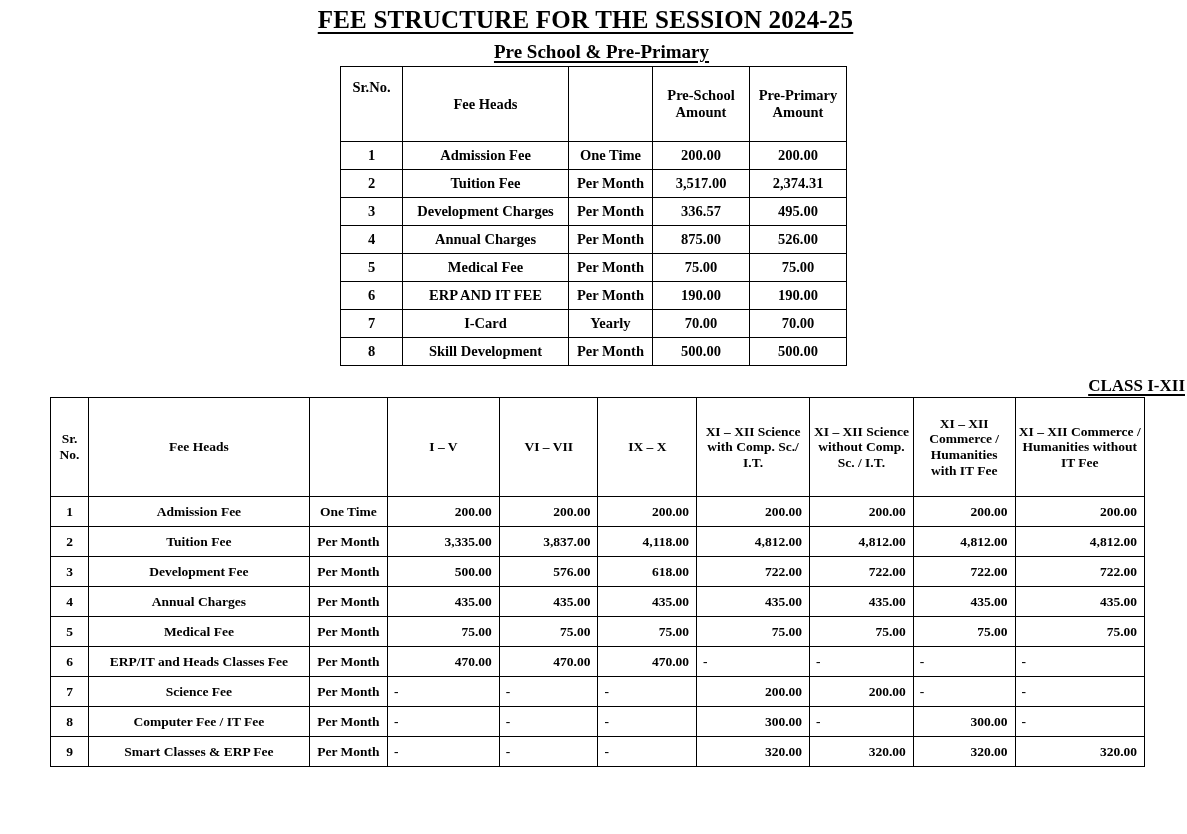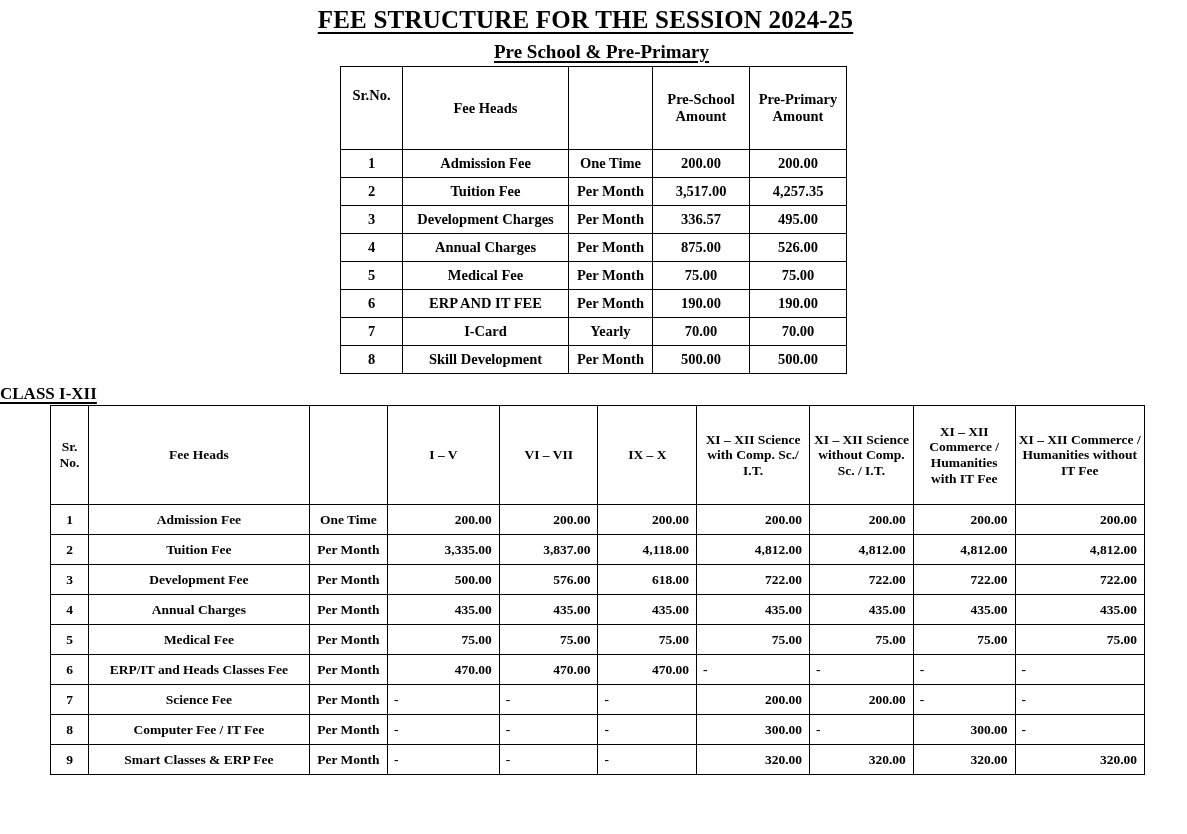--- a/index.html
+++ b/index.html
@@ -41,21 +41,21 @@
     font-size: 19px;
     font-weight: bold;
     margin: 7px 0 3px 16px;
   }
   .section-title span {
     text-decoration: underline;
     text-underline-offset: 3px;
     text-decoration-thickness: 2px;
   }
   .section-title-2 {
-    text-align: left;
+    text-align: right;
     font-size: 17px;
     font-weight: bold;
     margin: 10px 2px 1px 0;
   }
   .section-title-2 span {
     text-decoration: underline;
     text-underline-offset: 3px;
     text-decoration-thickness: 2px;
   }
 
@@ -85,21 +85,21 @@
   .t1 col.c-freq  { width: 84px; }
   .t1 col.c-amt   { width: 97px; }
   .t1 th, .t1 td {
     height: 27px;
     text-align: center;
     vertical-align: middle;
   }
   .t1 thead th { height: 62px; }
   .t1 th.srno-cell {
     vertical-align: top;
-    padding-top: 20px;
+    padding-top: 12px;
   }
   .t1 td.fee-head { line-height: 1.12; }
 
   
   .wrap-t2 {
     padding-left: 50px;
   }
   .t2 {
     font-size: 13.5px;
     width: 1095px;
@@ -175,21 +175,21 @@
             <td class="fee-head">Admission Fee</td>
             <td>One Time</td>
             <td>200.00</td>
             <td>200.00</td>
           </tr>
           <tr>
             <td>2</td>
             <td class="fee-head">Tuition Fee</td>
             <td>Per Month</td>
             <td>3,517.00</td>
-            <td>4,257.35</td>
+            <td>2,374.31</td>
           </tr>
           <tr>
             <td>3</td>
             <td class="fee-head">Development Charges</td>
             <td>Per Month</td>
             <td>336.57</td>
             <td>495.00</td>
           </tr>
           <tr>
             <td>4</td>

